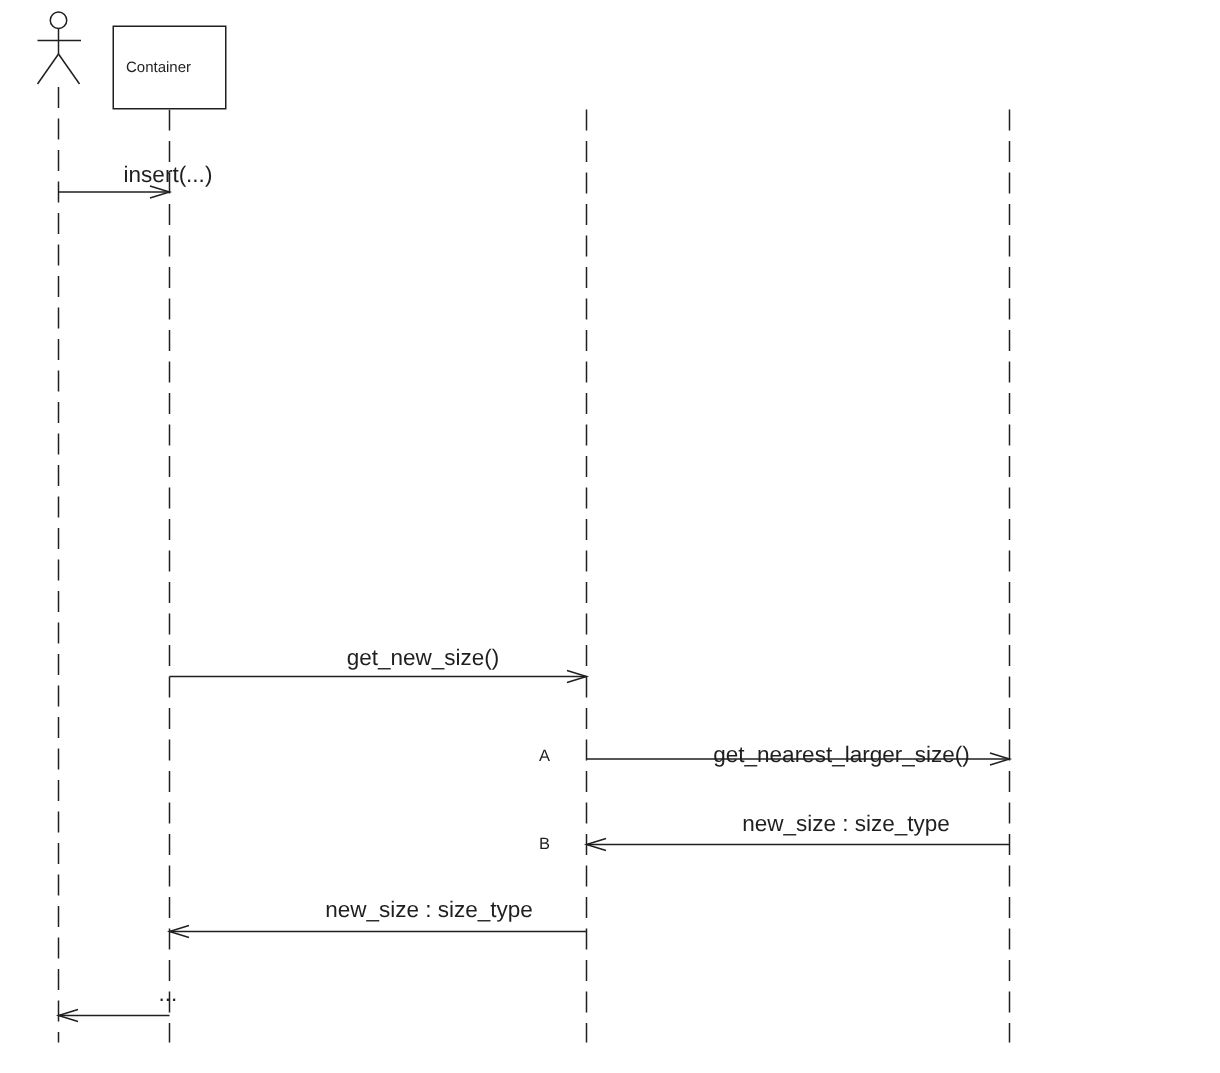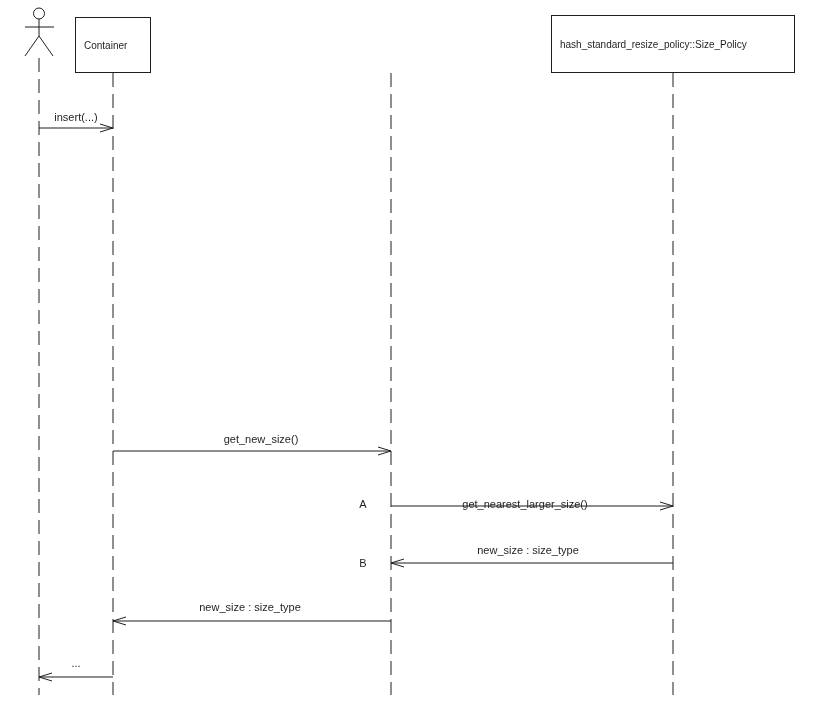--- a/index.html
+++ b/index.html
@@ -28,24 +28,25 @@
     display: flex;
     align-items: center;
     padding-left: 8px;
     font-size: 10px;
     color: #1f1f1f;
     white-space: nowrap;
   }
   .msg-label {
     position: absolute;
     transform: translateX(-50%);
-    font-size: 11px;
+    font-size: 15px;
     line-height: 12px;
     color: #1f1f1f;
     white-space: nowrap;
+    margin-left: 36px;
   }
   .marker {
     position: absolute;
     width: 16px;
     text-align: center;
     font-size: 11px;
     line-height: 12px;
     color: #1f1f1f;
   }
 </style>
@@ -91,26 +92,23 @@
     </g>
     <g stroke="#1f1f1f" stroke-width="1" fill="none">
       <line x1="113" y1="677" x2="39" y2="677"></line>
       <polyline points="52,673 39,677 52,681"></polyline>
     </g>
   </svg>
 
   <div class="obj-box" style="left:75px; top:17px; width:76px; height:56px;">
     <span>Container</span>
   </div>
-  <div class="obj-box" style="left:551px; top:15px; width:244px; height:58px;">
-    <span>hash_standard_resize_policy::Size_Policy</span>
-  </div>
 
   <div class="msg-label" style="left:76px; top:111px;">insert(...)</div>
-  <div class="msg-label" style="left:261px; top:433px;">get_new_size()</div>
+  <div class="msg-label" style="left:246px; top:433px;">get_new_size()</div>
   <div class="msg-label" style="left:525px; top:498px;">get_nearest_larger_size()</div>
   <div class="msg-label" style="left:528px; top:544px;">new_size : size_type</div>
   <div class="msg-label" style="left:250px; top:601px;">new_size : size_type</div>
   <div class="msg-label" style="left:76px; top:657px;">...</div>
 
   <div class="marker" style="left:355px; top:498px;">A</div>
   <div class="marker" style="left:355px; top:557px;">B</div>
 
 </div>
 

